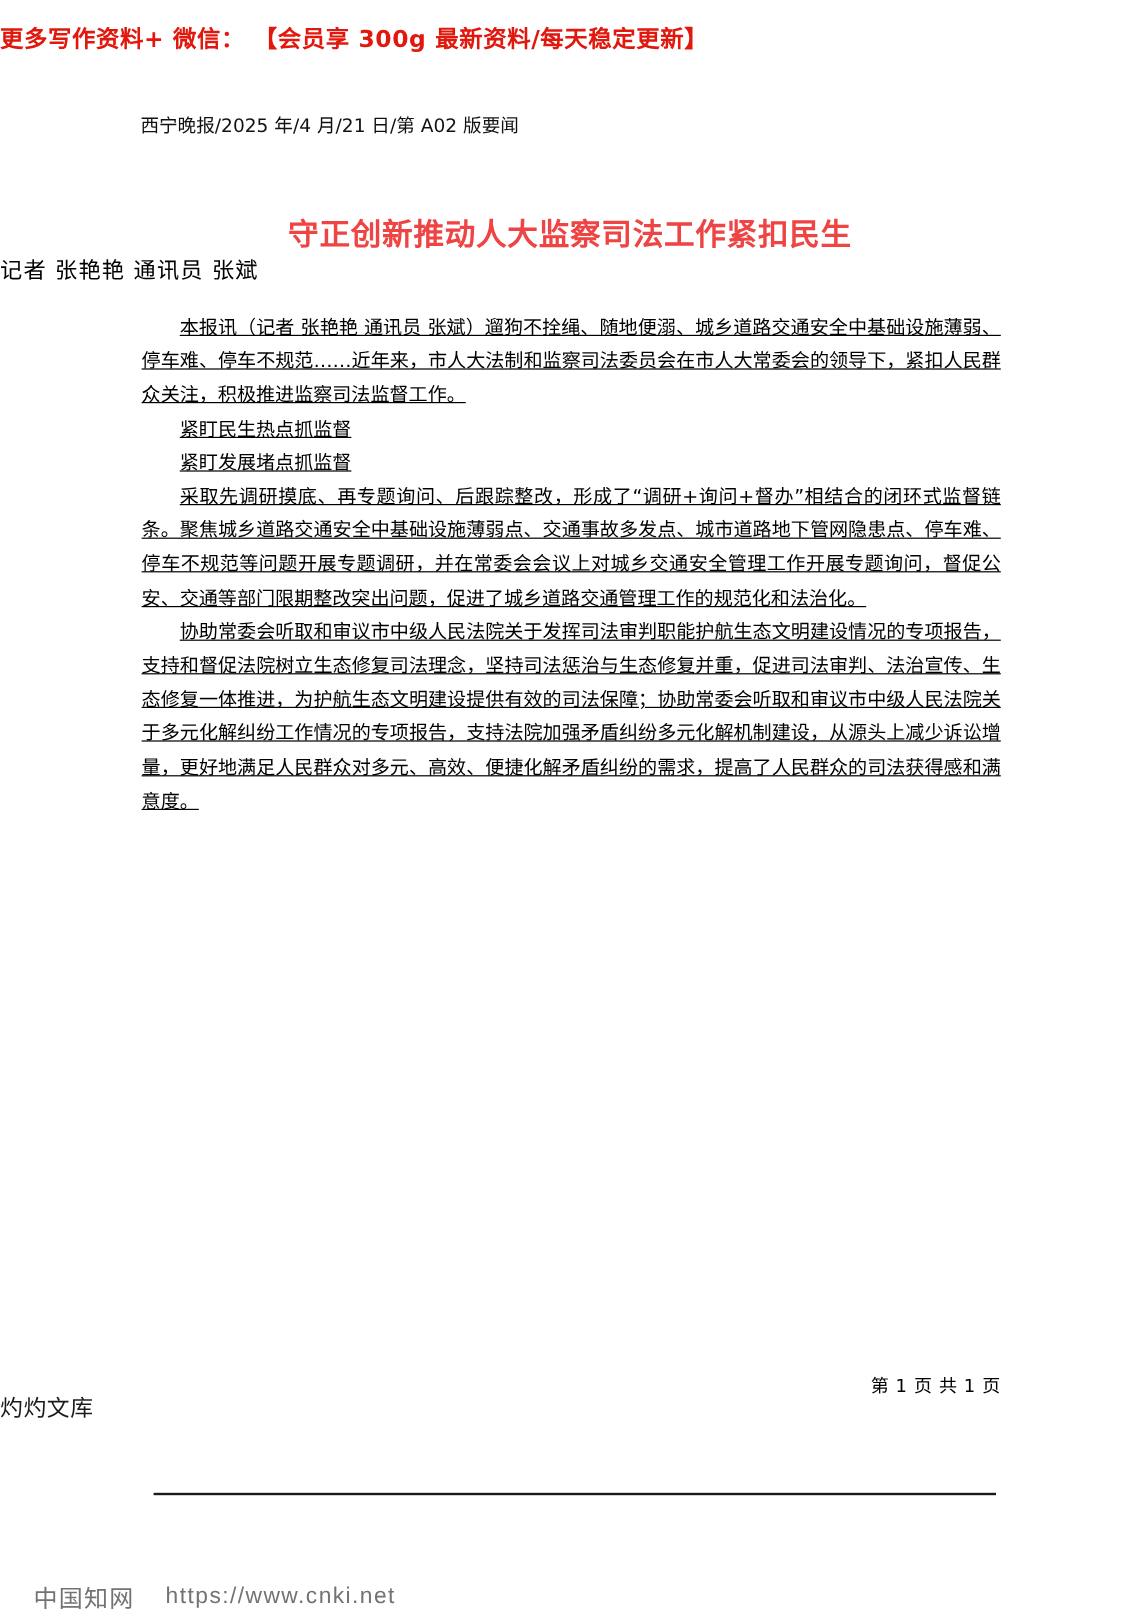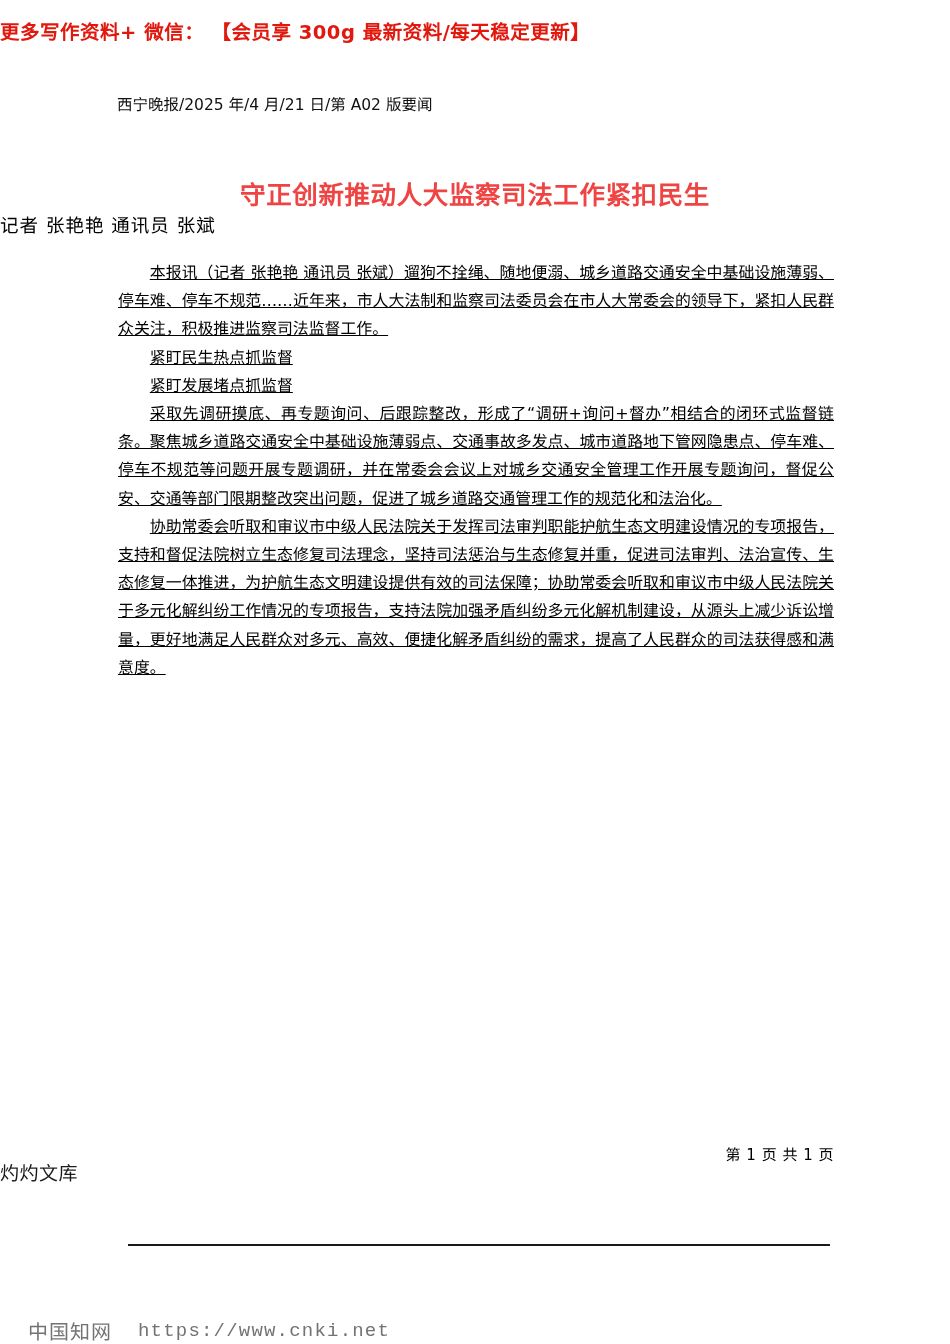--- a/index.html
+++ b/index.html
@@ -135,21 +135,21 @@
     gap: 26px;
     color: #737373;
     margin-top: 28px;
   }
   .cnki-name {
     font-size: 20px;
     letter-spacing: 1px;
   }
   .cnki-url {
     font-size: 19px;
-    font-family: Liberation Mono, monospace;
+    font-family: Liberation Sans, sans-serif;
     letter-spacing: 1.2px;
   }
 </style>
 </head>
 <body>
 
 <div class="promo-banner">
   <span class="promo-part">更多写作资料+ 微信： 【会员享 300g 最新资料/每天稳定更新】</span>
 </div>
 

